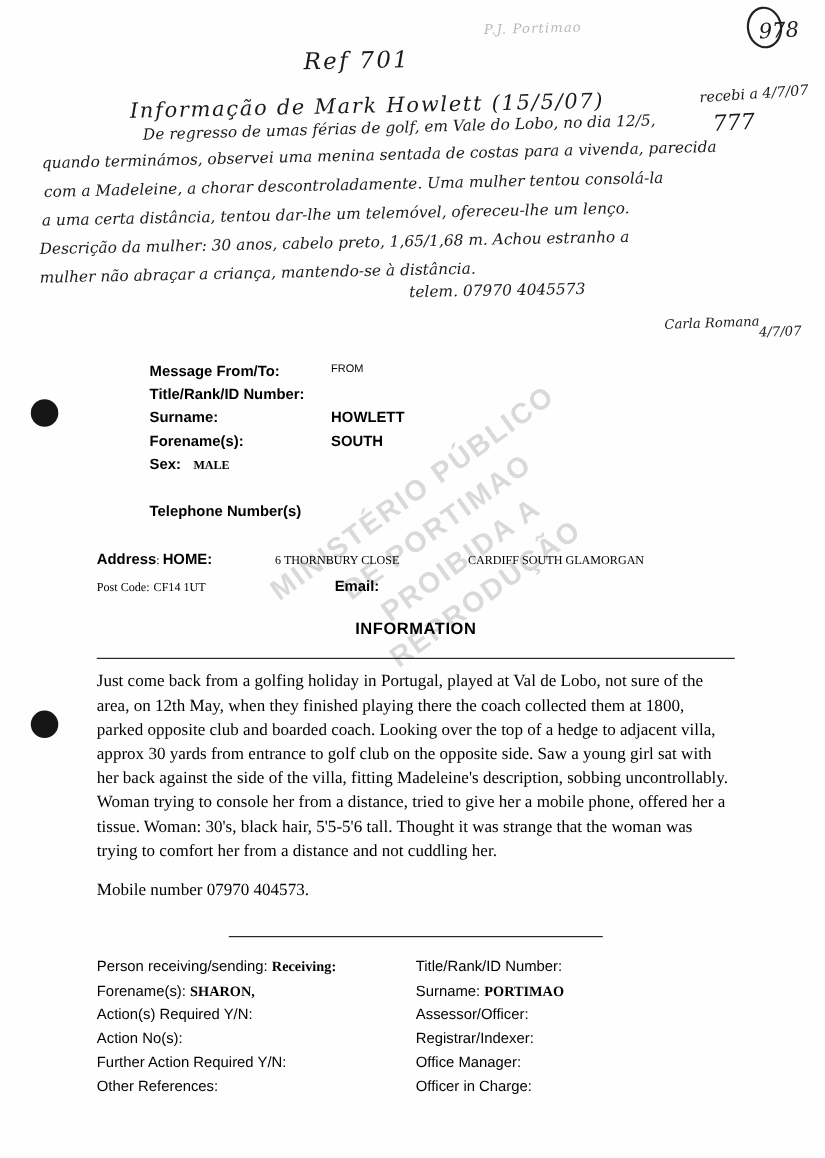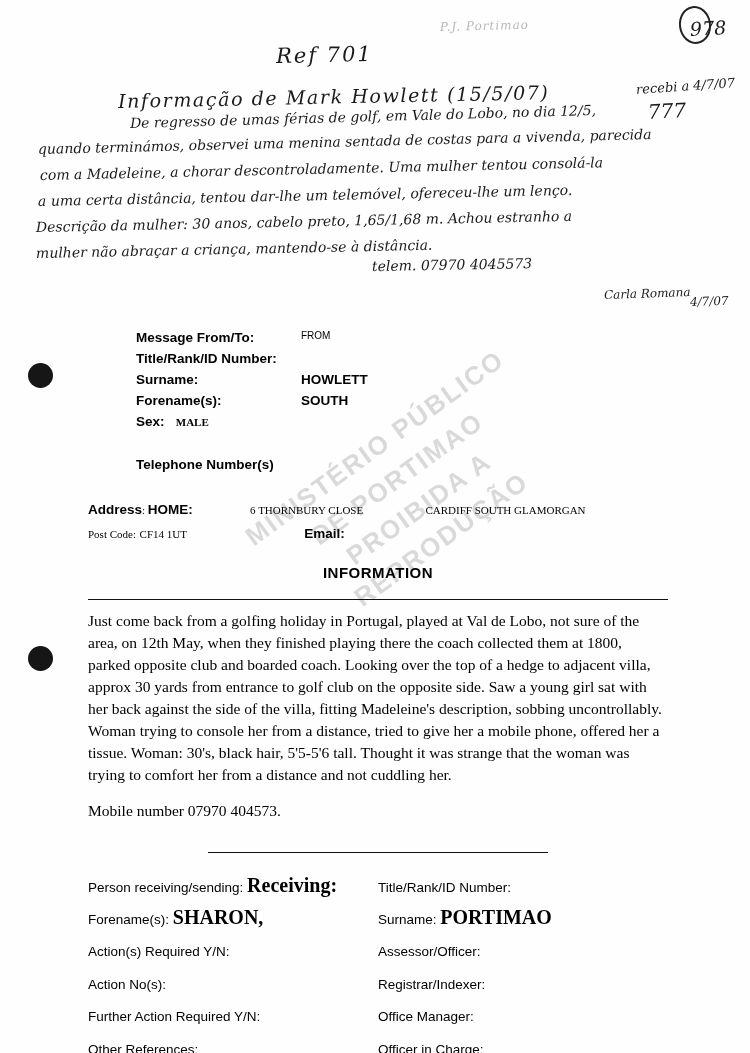--- a/index.html
+++ b/index.html
@@ -189,21 +189,21 @@
   }
   .footer-col {
     width: 50%;
     font-family: "Liberation Sans", sans-serif;
     font-size: 13.5px;
     line-height: 1.62;
   }
   .footer-col .b {
     font-family: "Liberation Serif", serif;
     font-weight: bold;
-    font-size: 20px;
+    font-size: 13px;
   }
   .nowrap { white-space: nowrap; }
 </style>
 </head>
 <body>
 
 <div class="page">
 
   <div class="hand-block">
     <div class="hand hand-faint">P.J. Portimao</div>

